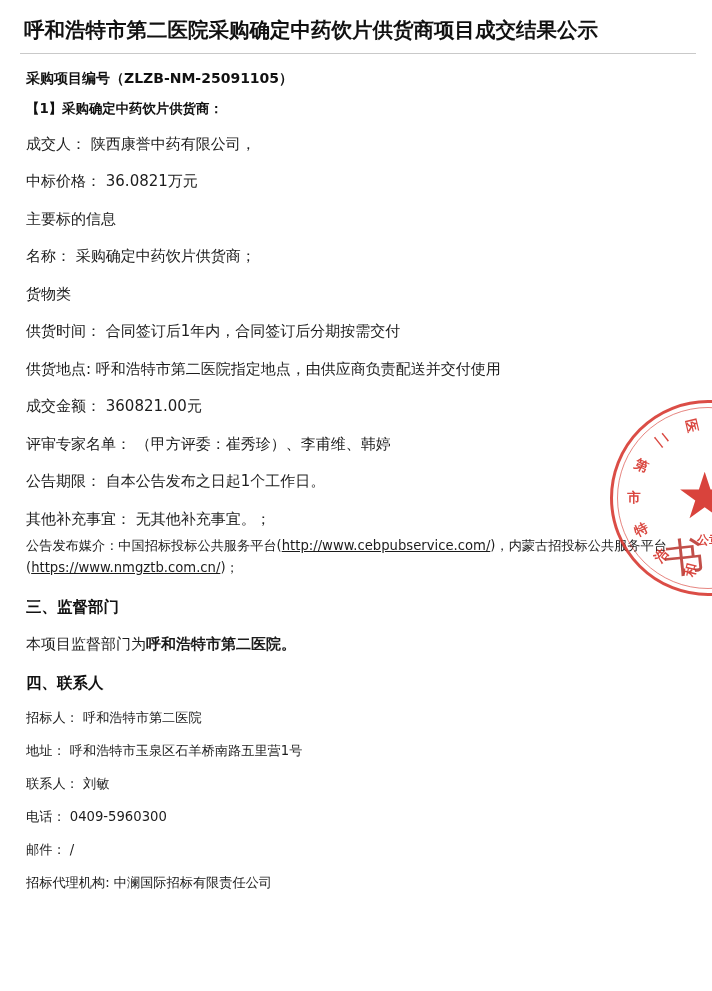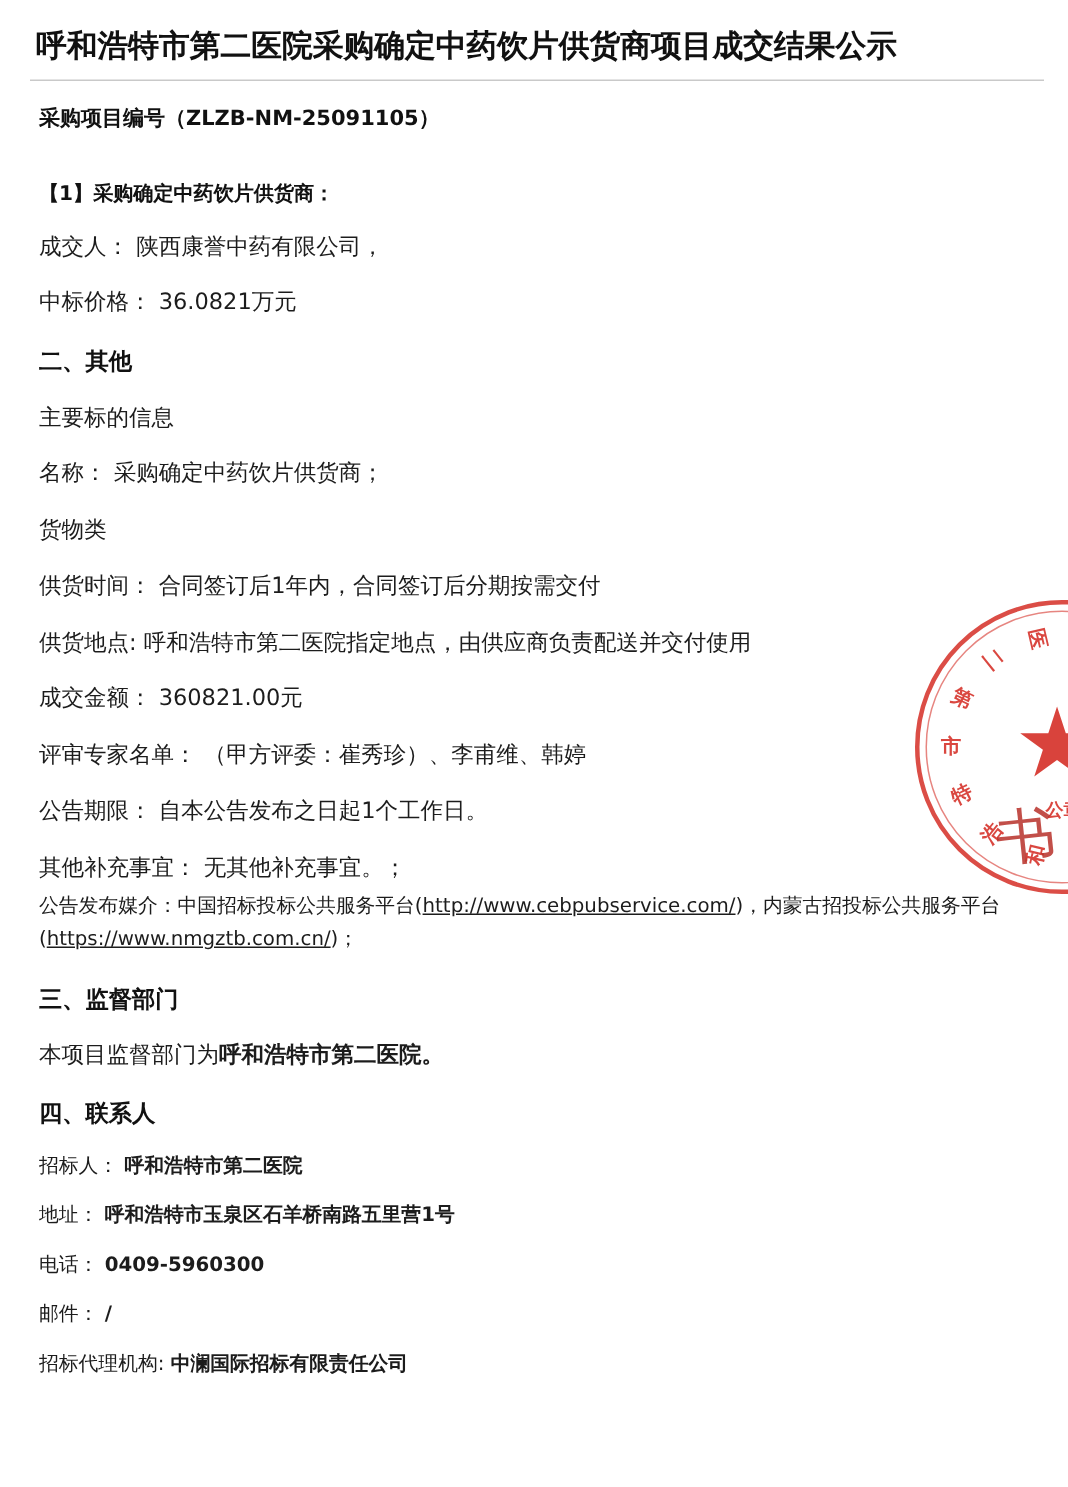--- a/index.html
+++ b/index.html
@@ -53,30 +53,30 @@
     font-size: 15px;
     color: #1c1c1c;
     margin: 15px 0 0 6px;
     line-height: 1.5;
   }
   .b { font-weight: bold; }
   .sub-bold {
     font-size: 13.4px;
     font-weight: bold;
     color: #111;
-    margin: 32px 0 0 6px;
+    margin: 12px 0 0 6px;
   }
   .kv .k { }
   .kv .v { }
   .contact-line {
     font-size: 13.2px;
     color: #1c1c1c;
     margin: 15px 0 0 6px;
   }
-  .contact-line .v { font-weight: bold; }
+  .contact-line .v { font-weight: normal; }
   a.link {
     color: #1c1c1c;
     text-decoration: underline;
   }
   .media-block {
     font-size: 13.2px;
     color: #1c1c1c;
     margin: 5px 0 0 6px;
     line-height: 1.65;
     max-width: 672px;
@@ -168,21 +168,20 @@
   <div class="sub-bold">【1】采购确定中药饮片供货商：</div>
   <div class="line kv">
     <span class="k">成交人：</span>
     <span class="v">陕西康誉中药有限公司，</span>
   </div>
   <div class="line kv">
     <span class="k">中标价格：</span>
     <span class="v">36.0821万元</span>
   </div>
 
-  <div class="section-head">二、其他</div>
   <div class="line">主要标的信息</div>
   <div class="line kv">
     <span class="k">名称：</span>
     <span class="v">采购确定中药饮片供货商；</span>
   </div>
   <div class="line">货物类</div>
   <div class="line kv">
     <span class="k">供货时间：</span>
     <span class="v">合同签订后1年内，合同签订后分期按需交付</span>
   </div>
@@ -217,20 +216,24 @@
   </div>
 
   <div class="section-head">四、联系人</div>
   <div class="contact-line">
     <span class="k">招标人：</span>
     <span class="v">呼和浩特市第二医院</span>
   </div>
   <div class="contact-line">
     <span class="k">地址：</span>
     <span class="v">呼和浩特市玉泉区石羊桥南路五里营1号</span>
+  </div>
+  <div class="contact-line">
+    <span class="k">联系人：</span>
+    <span class="v">刘敏</span>
   </div>
   <div class="contact-line">
     <span class="k">电话：</span>
     <span class="v">0409-5960300</span>
   </div>
   <div class="contact-line">
     <span class="k">邮件：</span>
     <span class="v">/</span>
   </div>
   <div class="contact-line">

